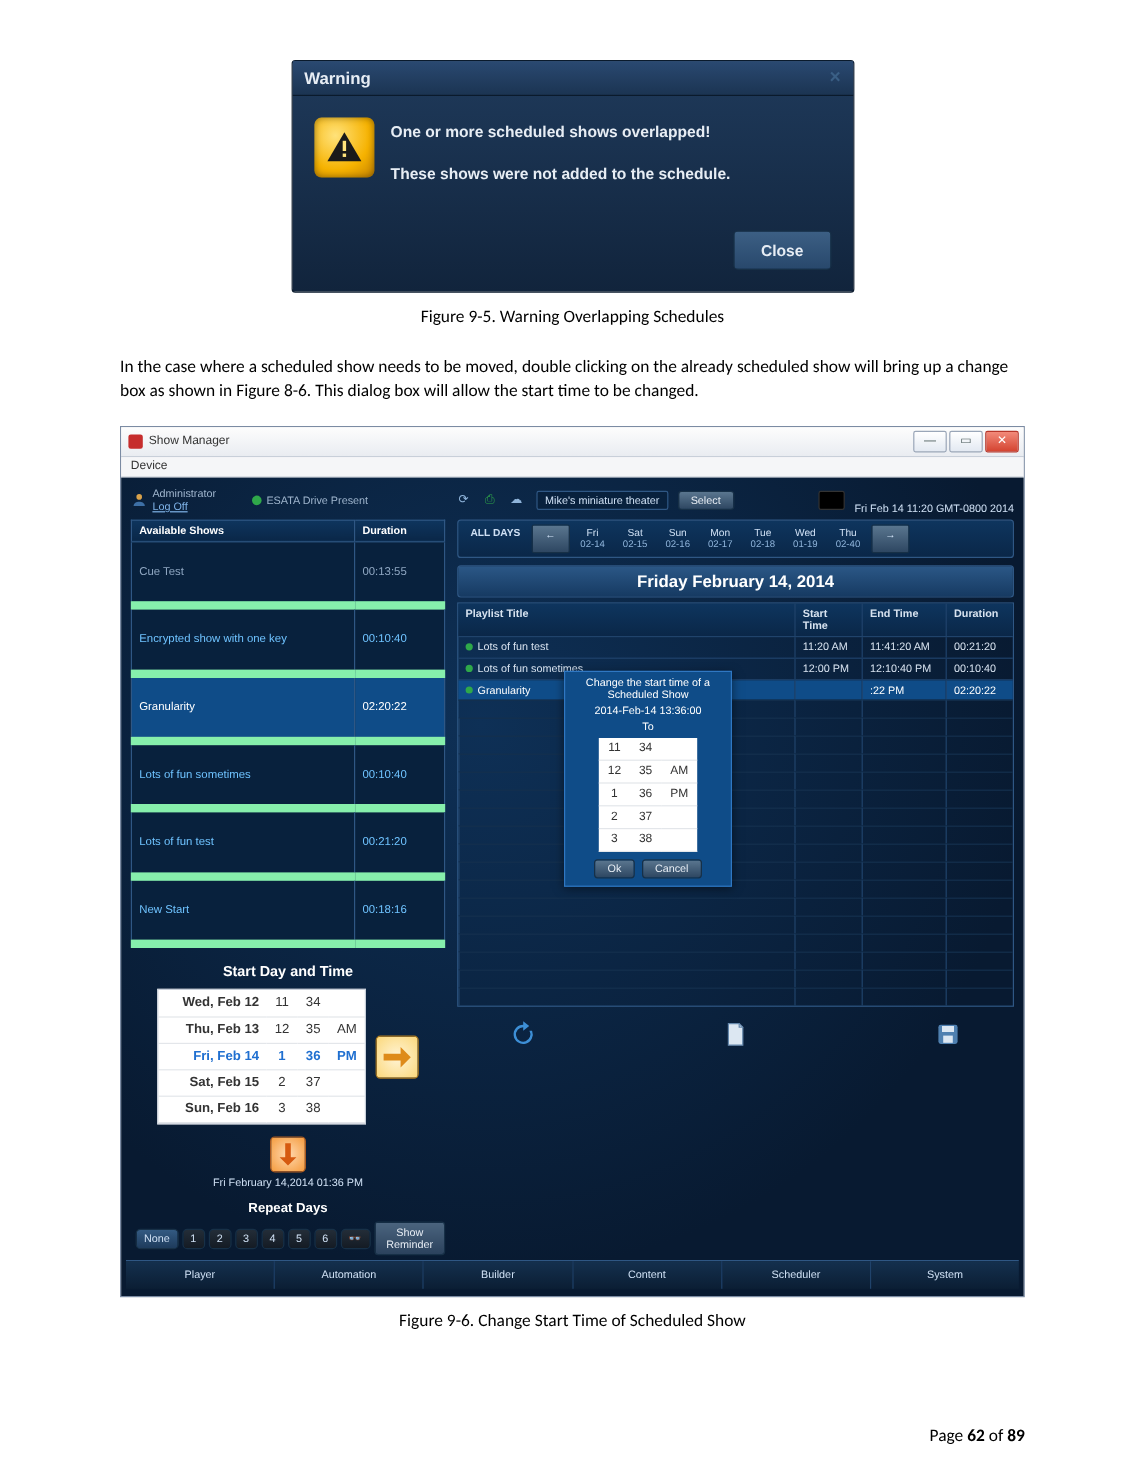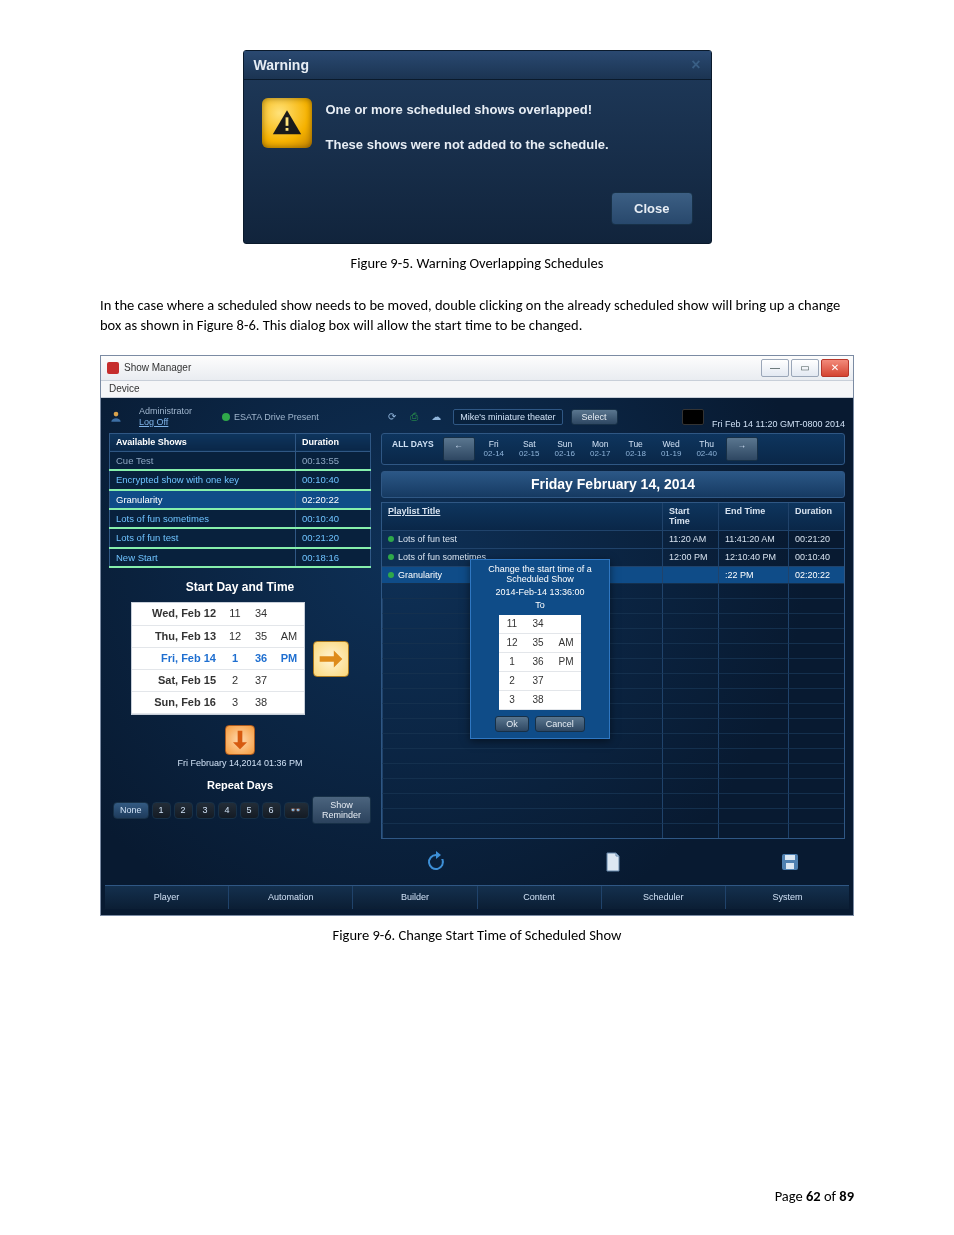--- a/index.html
+++ b/index.html
@@ -52,41 +52,41 @@
   .sm-winctrls span {
     display:inline-flex; width:26px; height:16px; border:1px solid #9aa6b8; border-radius:2px;
     align-items:center; justify-content:center; background:linear-gradient(#fff,#e3e9f2);
     font-size:10px; color:#455;
   }
   .sm-winctrls .close { background:linear-gradient(#f28a7a,#d44431); color:#fff; border-color:#b7362a; }
   .sm-menubar { padding:2px 8px; color:#333; border-bottom:1px solid #c8cfd9; background:#f5f6f8; }
   .sm-app { background: radial-gradient(circle at 40% 30%, #0e3056, #081a31 70%); padding: 3px 4px 6px; color:#d7e2ef; }
 
   .sm-topbar { display:flex; align-items:center; gap:8px; padding:3px 4px; }
-  .sm-topbar .admin { display:flex; align-items:center; gap:16px; font-size:9px; color:#9fb5cd; }
+  .sm-topbar .admin { display:flex; align-items:center; gap:4px; font-size:9px; color:#9fb5cd; }
   .sm-topbar .admin svg{ width:14px; height:18px; }
   .sm-topbar .drive { display:flex; align-items:center; gap:4px; font-size:9px; color:#9fb5cd; margin-left:22px; }
   .sm-topbar .drive .dot{ width:8px;height:8px;border-radius:50%;background:#2fa84a;display:inline-block; }
   .sm-topbar .spacer { flex:1; }
   .sm-topbar .icons { display:flex; gap:4px; }
   .sm-topbar .icons span{ width:18px;height:18px;display:inline-flex;align-items:center;justify-content:center;border-radius:50%;}
   .sm-topbar .theater { background:#08213d; border:1px solid #2f5784; padding:2px 6px; font-size:9px; color:#cfe0f4; border-radius:2px; }
   .sm-topbar .select-btn{ background:linear-gradient(#5a768f,#2e4762); border:1px solid #173047; border-radius:3px; padding:2px 10px; font-size:9px; color:#e7edf4; cursor:pointer;}
   .sm-topbar .cam{ width:20px;height:14px;background:#000;border:1px solid #333;border-radius:2px;}
   .sm-topbar .datetime{ font-size:9px; color:#cfe0f4;margin-top:15px; }
 
   .sm-main { display:flex; gap:10px; padding: 0 4px; }
   .sm-left { width:262px; }
   .sm-right { flex:1; }
 
   
   .shows-table { width:100%; border-collapse:collapse; background:#08213d; border:1px solid #2f5784; }
   .shows-table th{ background: linear-gradient(#0e355e,#0a2748); color:#fff; font-size:9px; font-weight:bold; text-align:left; padding:3px 6px; border-bottom:1px solid #2f5784; }
   .shows-table th.dur, .shows-table td.dur{ text-align:left; border-left:1px solid #2f5784; width:62px; }
-  .shows-table td{ padding:3px 6px; font-size:9.5px; border-bottom:2px solid #86efac; }
+  .shows-table td{ padding:19px 6px; font-size:9.5px; border-bottom:7px solid #86efac; }
   .shows-table tr.cue td{ color:#8fa7c2; }
   .shows-table tr.sel td{ background:#0f4c88; color:#fff; }
   .shows-table tr.blue td:first-child{ color:#6fc3ff; }
   .shows-table td.dur{ color:#6fc3ff; }
 
   .sdt-panel { margin-top:12px; text-align:center; color:#fff; }
   .sdt-panel h4{ margin:4px 0 8px; font-size:12px; font-weight:bold; }
   .scroll-wrap { display:flex; align-items:center; gap:8px; justify-content:center; }
   .scroll-grid {
     display:inline-grid; grid-template-columns:90px 26px 26px 30px;
@@ -115,21 +115,21 @@
   .day-tab{ flex:0 0 auto; text-align:center; font-size:8.5px; padding:2px 6px; color:#cfe0f4; cursor:pointer; border-radius:2px;}
   .day-tab.all{ font-weight:bold;}
   .day-tab.arrow{ background:linear-gradient(#5a768f,#2e4762); border:1px solid #173047; width:18px;}
   .day-tab .sub{ display:block; font-size:8px; color:#8fb4da;}
 
   .day-banner{ text-align:center; font-size:14px; font-weight:bold; color:#fff; background:linear-gradient(#2b5786,#163a62); border:1px solid #2f5784; border-radius:3px; padding:4px 0; margin-top:6px;}
 
   .sched{ border:1px solid #2f5784; margin-top:4px; position:relative;}
   .sched-head{ display:grid; grid-template-columns: 1fr 56px 70px 56px; background:linear-gradient(#0e355e,#0a2748);}
   .sched-head div{ padding:3px 6px; font-size:9px; font-weight:bold; border-left:1px solid #20436b;}
-  .sched-head div:first-child{ border-left:none;text-decoration:underline;}
+  .sched-head div:first-child{ border-left:none;}
   .sched-row{ display:grid; grid-template-columns: 1fr 56px 70px 56px; border-top:1px solid #20436b;}
   .sched-row div{ padding:3px 6px; font-size:9px; border-left:1px solid #20436b;}
   .sched-row div:first-child{ border-left:none; display:flex; align-items:center; gap:4px;}
   .sched-row .dot{ width:6px;height:6px;background:#2fa84a;border-radius:50%;}
   .sched-row.active div{ background:#0f4c88; color:#fff;}
   .sched-grid{ display:grid; grid-template-columns: 1fr 56px 70px 56px; }
   .sched-grid .gc{ border-left:1px solid #20436b; border-top:1px solid #14304e; height:14px;}
   .sched-grid .gc:first-child{border-left:none;}
 
   .popup{

